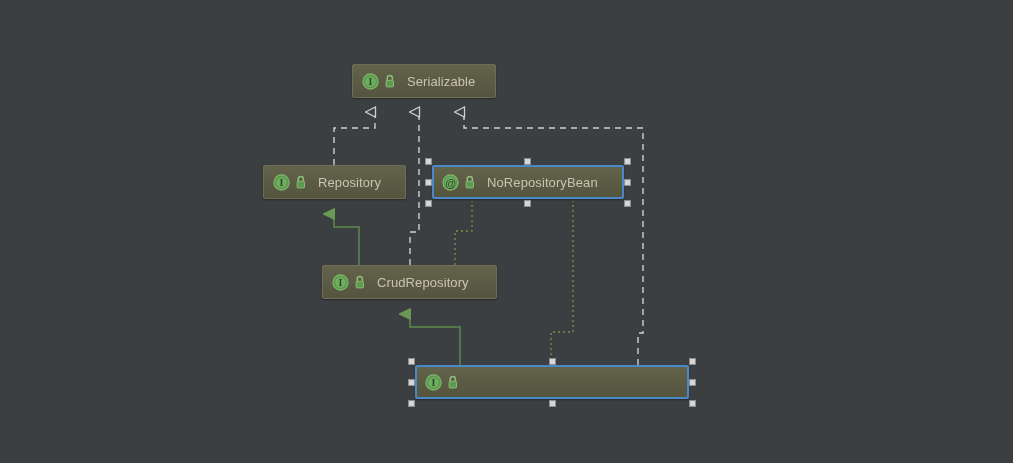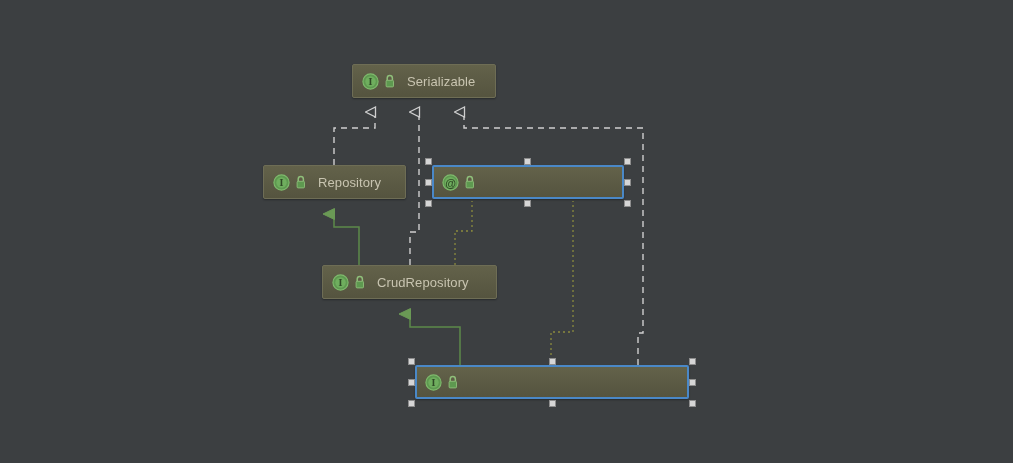--- a/index.html
+++ b/index.html
@@ -156,20 +156,21 @@
       <svg class="icon-kind" viewBox="0 0 17 17">
         <circle cx="8.5" cy="8.5" r="7.6" fill="#5e9950" stroke="#7fbb6d" stroke-width="1.1"></circle>
         <circle cx="8.5" cy="8.5" r="5.6" fill="#6fae5e"></circle>
         <text x="8.5" y="12.6" text-anchor="middle" font-family="Liberation Sans, sans-serif" font-size="11" font-weight="bold" fill="#2f4a26">@</text>
       </svg>
       <svg class="icon-lock" viewBox="0 0 13 15">
         <path d="M 4.2 6.5 L 4.2 4.2 A 2.6 2.6 0 0 1 9.4 4.2 L 9.4 6" fill="none" stroke="#8fbf7a" stroke-width="1.5"></path>
         <rect x="3.1" y="6.3" width="7.4" height="6.6" rx="1" fill="#5e9950" stroke="#8fbf7a" stroke-width="0.9"></rect>
       </svg>
     </span>
+    <span class="node-label">NoRepositoryBean</span>
   </div>
 
   <div class="handle" style="left:425px; top:158px;"></div>
   <div class="handle" style="left:524px; top:158px;"></div>
   <div class="handle" style="left:624px; top:158px;"></div>
   <div class="handle" style="left:425px; top:179px;"></div>
   <div class="handle" style="left:624px; top:179px;"></div>
   <div class="handle" style="left:425px; top:200px;"></div>
   <div class="handle" style="left:524px; top:200px;"></div>
   <div class="handle" style="left:624px; top:200px;"></div>

